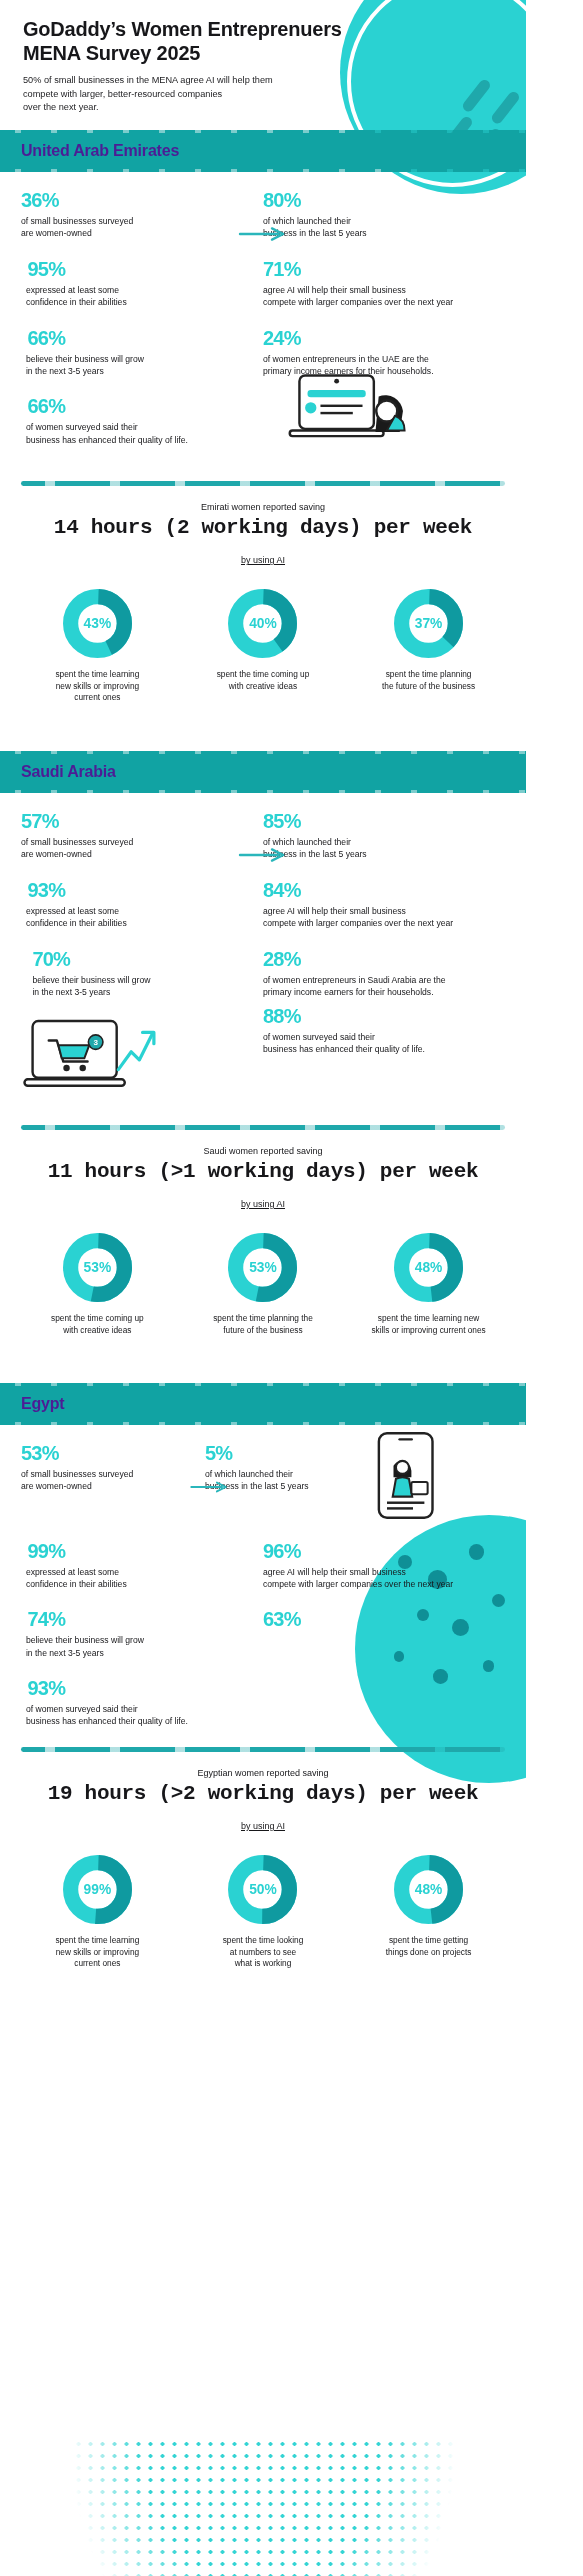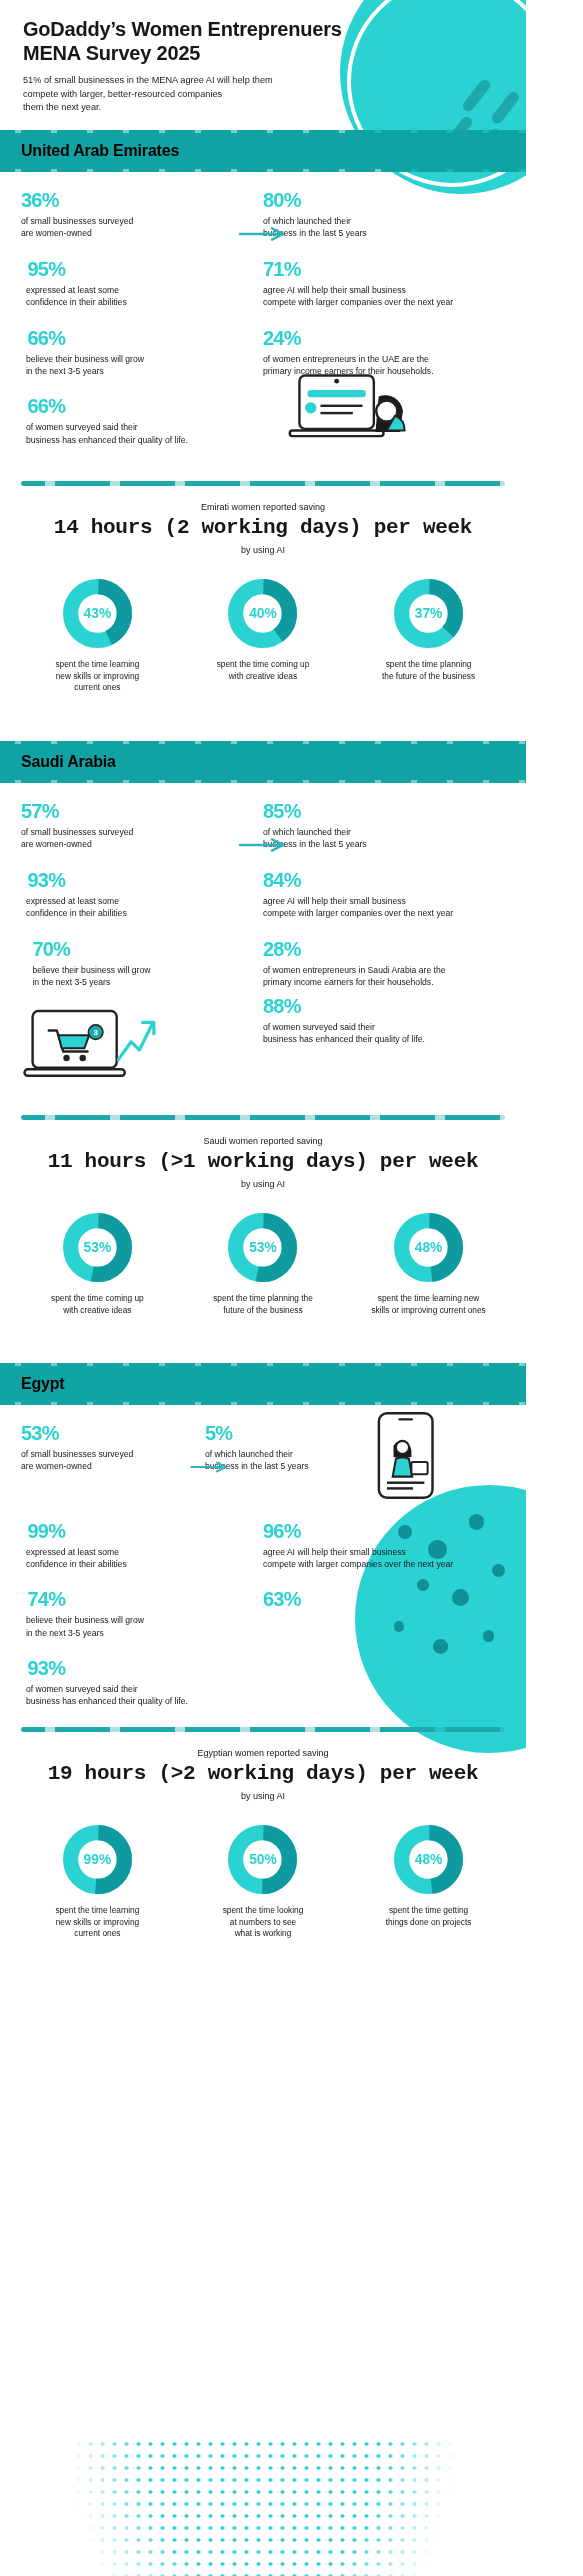--- a/index.html
+++ b/index.html
@@ -53,21 +53,21 @@
     position: relative; z-index: 6; margin-top: 18px;
     background: #11a3a3; height: 36px; display: flex; align-items: center;
     padding-left: 21px;
   }
   .band::before, .band::after {
     content: ""; position: absolute; left: 0; width: 100%; height: 4px;
     background: repeating-linear-gradient(90deg,#11a3a3 0 14.6px, rgba(17,163,163,.55) 14.6px 21px, #11a3a3 21px 36px);
   }
   .band::before { top: -3.2px; }
   .band::after { bottom: -3.2px; }
-  .band-title { color:#000000; font-size: 16px; font-weight: 700; letter-spacing: -0.2px; }
+  .band-title { color:#4c1d95; font-size: 16px; font-weight: 700; letter-spacing: -0.2px; }
 
   
   .stats { position: relative; z-index: 5; padding: 21px 21px 0 21px; }
   .row { display: flex; margin-bottom: 19.5px; position: relative; }
   .col { width: 50%; padding-right: 11.4px; position: relative; }
   .big { font-size: 20px; font-weight: 700; color: #2ad2d2; line-height: 1; letter-spacing: -0.8px; }
   .cap { margin-top: 4.9px; font-size: 8.6px; line-height: 1.42; color:#17171a; }
   .cap.ind { padding-left: 4.9px; }
 
   .arrow {
@@ -82,21 +82,21 @@
   .divider {
     position: relative; z-index: 5; height: 4.9px; margin: 4.9px 21px 0 21px;
     background: repeating-linear-gradient(90deg,#1fa8ab 0 24px, rgba(31,168,171,.35) 24px 34px, #1fa8ab 34px 65px);
     border-radius: 2.4px;
   }
 
   
   .saving { position: relative; z-index: 5; text-align: center; padding: 16px 16px 0 16px; }
   .saving-pre { font-size: 9px; color:#17171a; }
   .saving-big { font-size: 21px; font-weight: 700; margin-top: 4px; letter-spacing: -0.3px; font-family: Liberation Mono, monospace; }
-  .saving-post { font-size: 9px; margin-top: 6px; }
+  .saving-post { font-size: 9px; margin-top: 16px; text-decoration: underline; }
 
   
   .donuts { position: relative; z-index: 5; display: flex; justify-content: space-around; padding: 21px 14.6px 0 14.6px; }
   .donut-cell { width: 33%; text-align: center; }
   .donut { width: 71px; height: 75px; margin: 0 auto; position: relative; }
   .donut svg { width: 100%; height: 100%; display:block; }
   .donut-val {
     position: absolute; inset: 0; display:flex; align-items:center; justify-content:center;
     font-size: 13.8px; font-weight: 700; color: #2ad2d2;
   }
@@ -116,23 +116,23 @@
   <div class="blob-dash" style="right:16px; top:89px;"></div>
   <div class="blob-dash" style="right:63px; top:114px;"></div>
   <div class="blob-dash" style="right:34px; top:126px;"></div>
 
   <div class="header">
     <div class="title">
       <div>GoDaddy’s Women Entreprenuers</div>
       <div>MENA Survey 2025</div>
     </div>
     <div class="subtitle">
-      <div>51% of small businesses  in the MENA agree AI will help them</div>
+      <div>50% of small businesses  in the MENA agree AI will help them</div>
       <div>compete with larger, better-resourced companies</div>
-      <div>them the next year.</div>
+      <div>over the next year.</div>
     </div>
   </div>
 
   <div class="section">
     <div class="band">
       <span class="band-title">United Arab Emirates</span>
     </div>
 
     <div class="stats">
       <div class="row">

